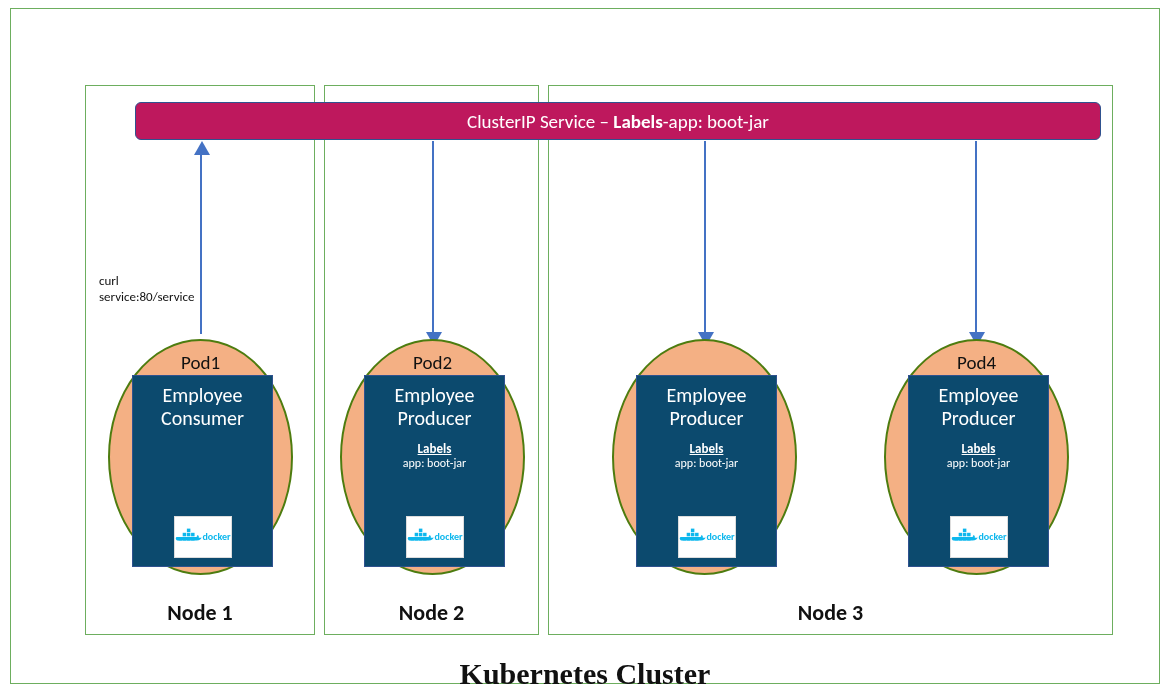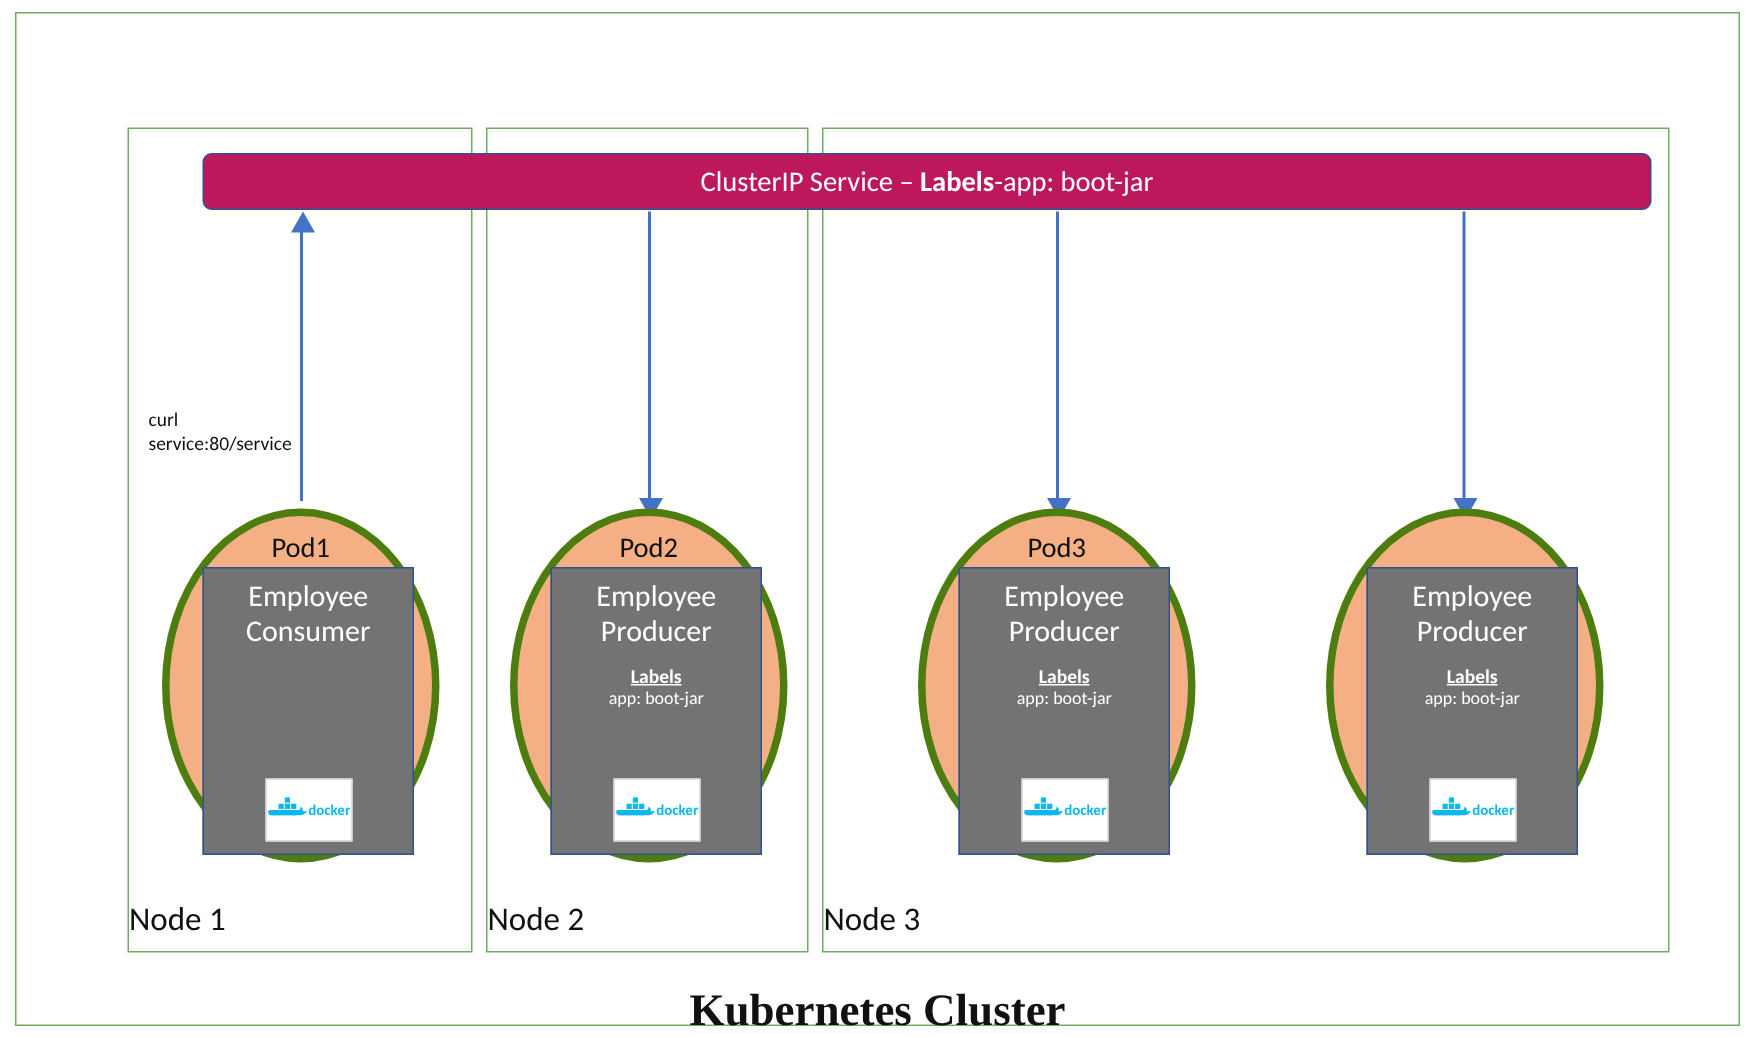--- a/index.html
+++ b/index.html
@@ -30,58 +30,59 @@
   .node-box {
     position: absolute;
     border: 1px solid #6dae5e;
     top: 85px;
     height: 550px;
     background: transparent;
   }
   .node-label {
     position: absolute;
     bottom: 8px; left: 0; width: 100%;
+    text-align: center;
     font-size: 22px;
-    font-weight: 400;
+    font-weight: 700;
     color: #111;
   }
   .service-bar {
     position: absolute;
     left: 135px; top: 102px;
     width: 966px; height: 38px;
     background: #be185d;
     border: 1px solid #2f528f;
     border-radius: 6px;
     color: #fff;
     display: flex;
     align-items: center;
     justify-content: center;
     font-size: 19px;
   }
   .service-bar b { font-weight: 700; }
   .pod {
     position: absolute;
     width: 185px; height: 236px;
     background: #f4b084;
-    border: 5px solid #4d7c0f;
+    border: 2px solid #4d7c0f;
     border-radius: 50% / 50%;
     text-decoration: underline;
   }
   .pod-label {
     position: absolute;
     top: 10px; left: 0; width: 100%;
     text-align: center;
     font-size: 19px;
     color: #111;
   }
   .container-box {
     position: absolute;
     left: 22px; top: 34px;
     width: 141px; height: 192px;
-    background: #737373;
+    background: #0c4a6e;
     border: 1px solid #2f528f;
     color: #fff;
     text-align: center;
   }
   .container-title {
     font-size: 20px;
     line-height: 1.15;
     padding-top: 8px;
   }
   .labels-block {
@@ -219,21 +220,20 @@
           <rect x="17" y="-1" width="5" height="5"></rect>
           <path d="M3 16 h28 c4 0 7-2 7-5 c-1 2-4 1-4 1 s1-3-2-4 c0 3-2 3-2 3 H3 c-2 0-3 3 0 5 z"></path>
         </g>
       </svg>
       <div class="docker-text">docker</div>
     </div>
   </div>
 </div>
 
 <div class="pod" style="left:612px; top:339px;">
-  <div class="pod-label">Pod3</div>
   <div class="container-box">
     <div class="container-title">
       <span>Employee Producer</span>
     </div>
     <div class="labels-block">
       <div class="lh">Labels</div>
       <div>app: boot-jar</div>
     </div>
     <div class="docker-badge">
       <svg width="40" height="22" viewBox="0 0 40 22">
@@ -248,20 +248,21 @@
           <rect x="17" y="-1" width="5" height="5"></rect>
           <path d="M3 16 h28 c4 0 7-2 7-5 c-1 2-4 1-4 1 s1-3-2-4 c0 3-2 3-2 3 H3 c-2 0-3 3 0 5 z"></path>
         </g>
       </svg>
       <div class="docker-text">docker</div>
     </div>
   </div>
 </div>
 
 <div class="pod" style="left:884px; top:339px;">
+  <div class="pod-label">Pod4</div>
   <div class="container-box">
     <div class="container-title">
       <span>Employee Producer</span>
     </div>
     <div class="labels-block">
       <div class="lh">Labels</div>
       <div>app: boot-jar</div>
     </div>
     <div class="docker-badge">
       <svg width="40" height="22" viewBox="0 0 40 22">

